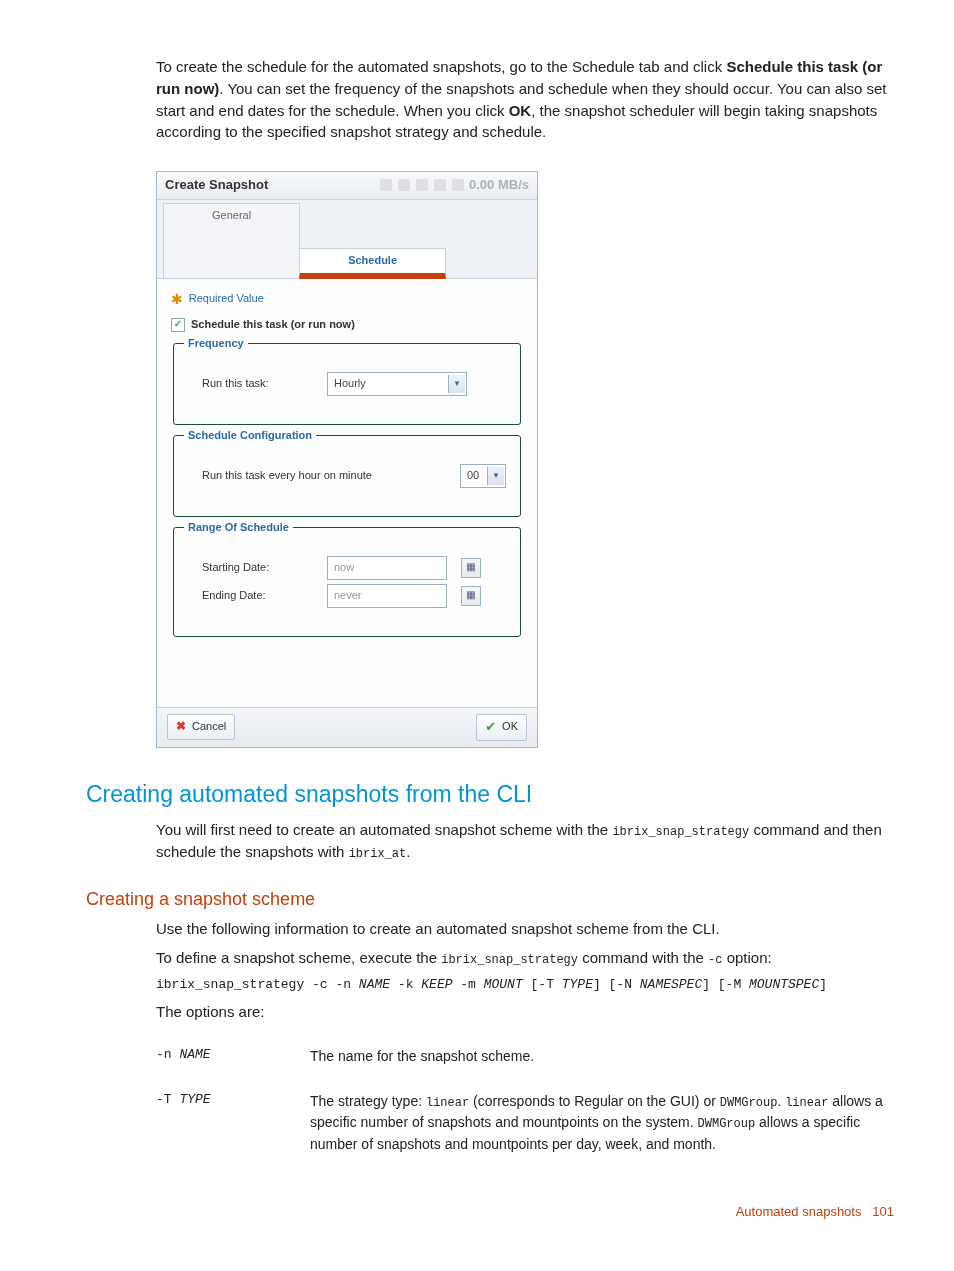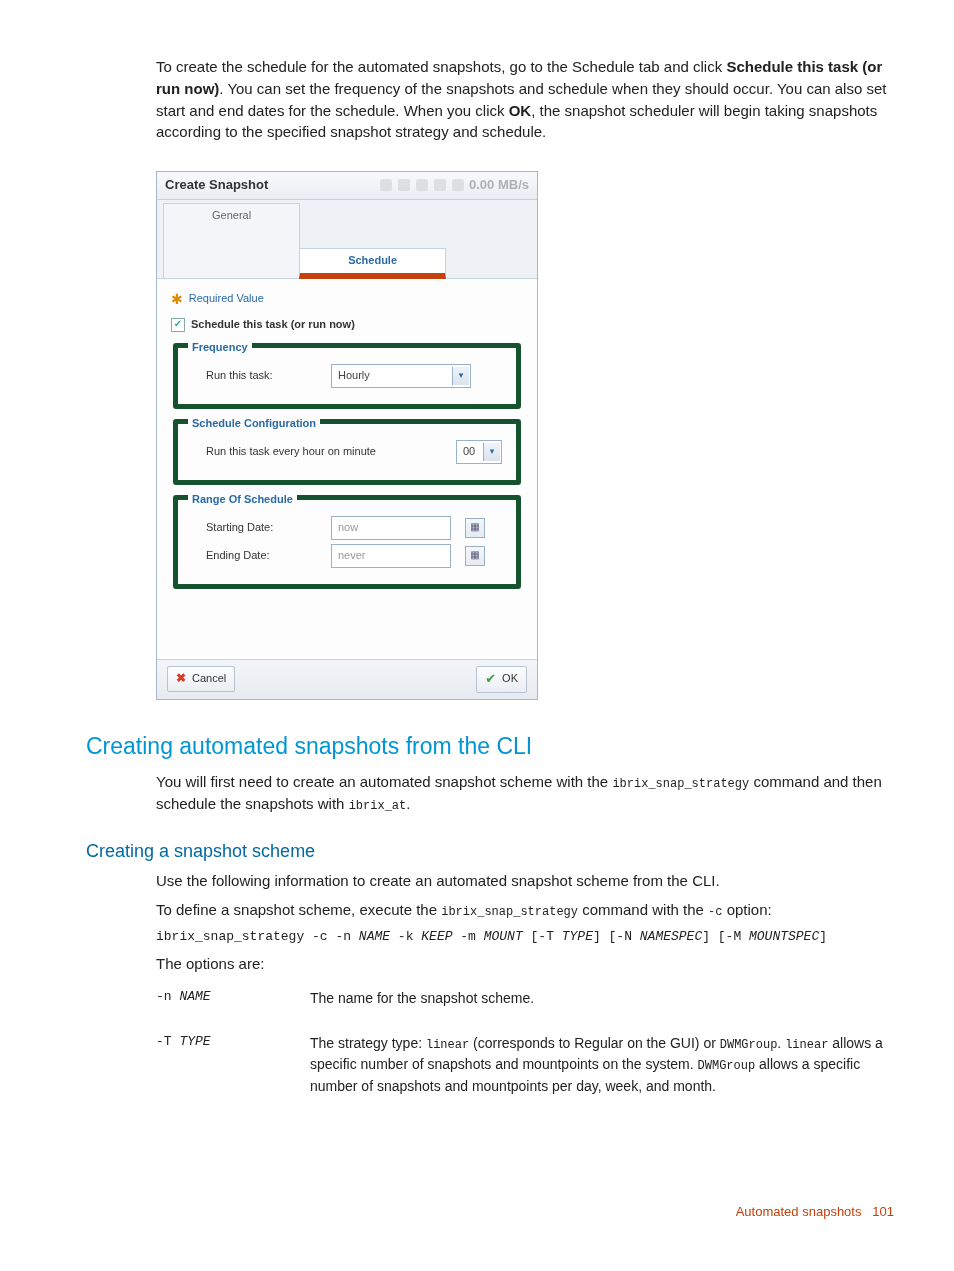--- a/index.html
+++ b/index.html
@@ -113,23 +113,23 @@
     width: 12px; height: 12px;
     border: 1px solid #8aa;
     background: #fff;
     display: inline-flex;
     align-items: center;
     justify-content: center;
     font-size: 10px;
     color: #2a8;
   }
   .fieldset {
-    border: 5px solid #14532d;
+    border: 1px solid #14532d;
     border-radius: 3px;
-    padding: 12px 14px;
+    padding: 24px 14px;
     margin: 10px 2px;
     position: relative;
   }
   .legend {
     position: absolute;
     top: -8px;
     left: 10px;
     background: #fdfdfe;
     padding: 0 4px;
     color: #2a6aa6;
@@ -211,41 +211,41 @@
   .x-icon { color: #d83a2b; font-weight: bold; font-size: 12px; }
   .ok-icon { color: #3a9e3a; font-size: 13px; }
   h2.section {
     font-weight: normal;
     color: #0096d6;
     font-size: 23px;
     margin: 18px 0 8px 0;
   }
   h3.subsection {
     font-weight: normal;
-    color: #0369a1;
+    color: #c2410c;
     font-size: 18px;
     margin: 22px 0 6px 0;
   }
   .para { margin-left: 70px; }
   .mono {
     font-family: "Courier New", monospace;
     font-size: 12px;
   }
   .cmdline {
     font-family: "Courier New", monospace;
     font-size: 13px;
     margin-left: 70px;
     margin-top: 6px;
     margin-bottom: 6px;
     white-space: pre;
   }
   .cmdline i { font-style: italic; }
   .opts-table {
     margin-left: 70px;
-    margin-top: 14px;
+    margin-top: 24px;
     display: grid;
     grid-template-columns: 130px 1fr;
     row-gap: 8px;
     column-gap: 8px;
     font-size: 14px;
     gap: 24px;
   }
   .opt-key { font-family: "Courier New", monospace; font-size: 13px; }
   .opt-key i { font-style: italic; }
   .footer {

